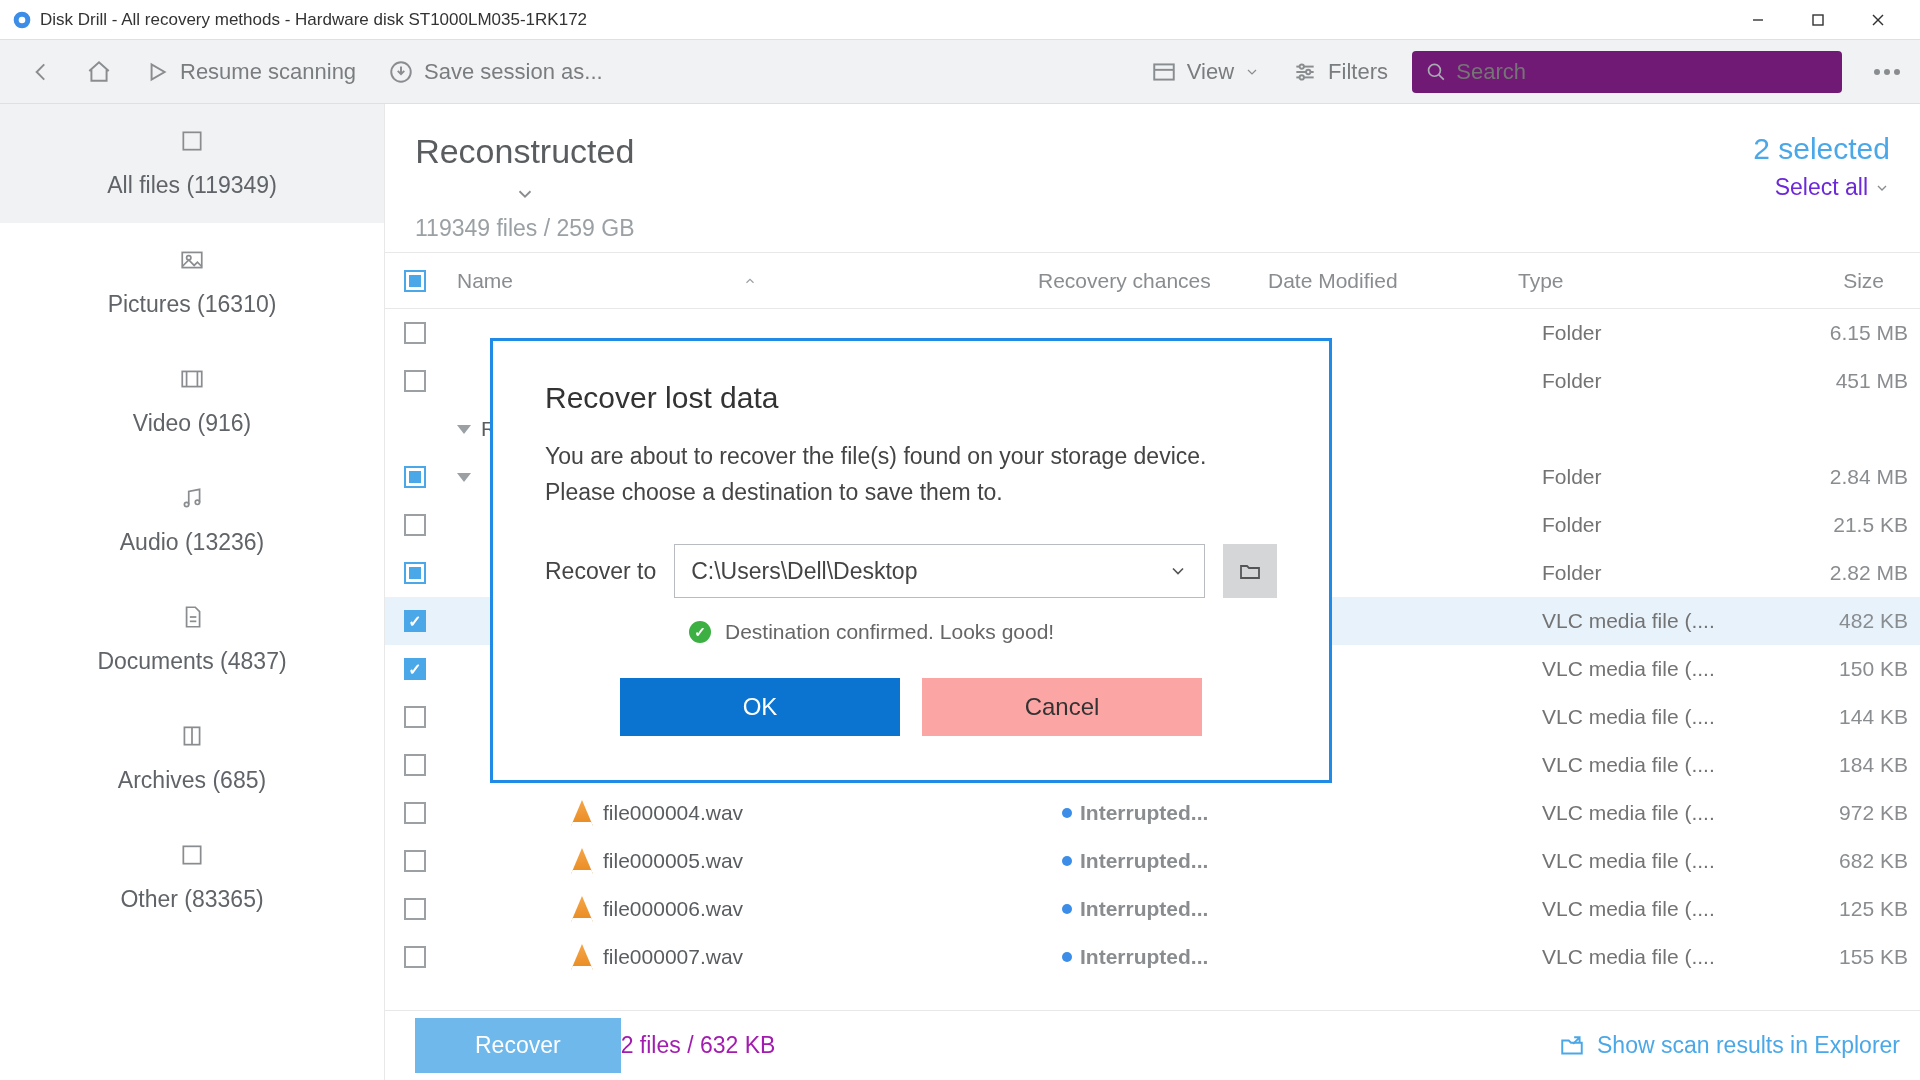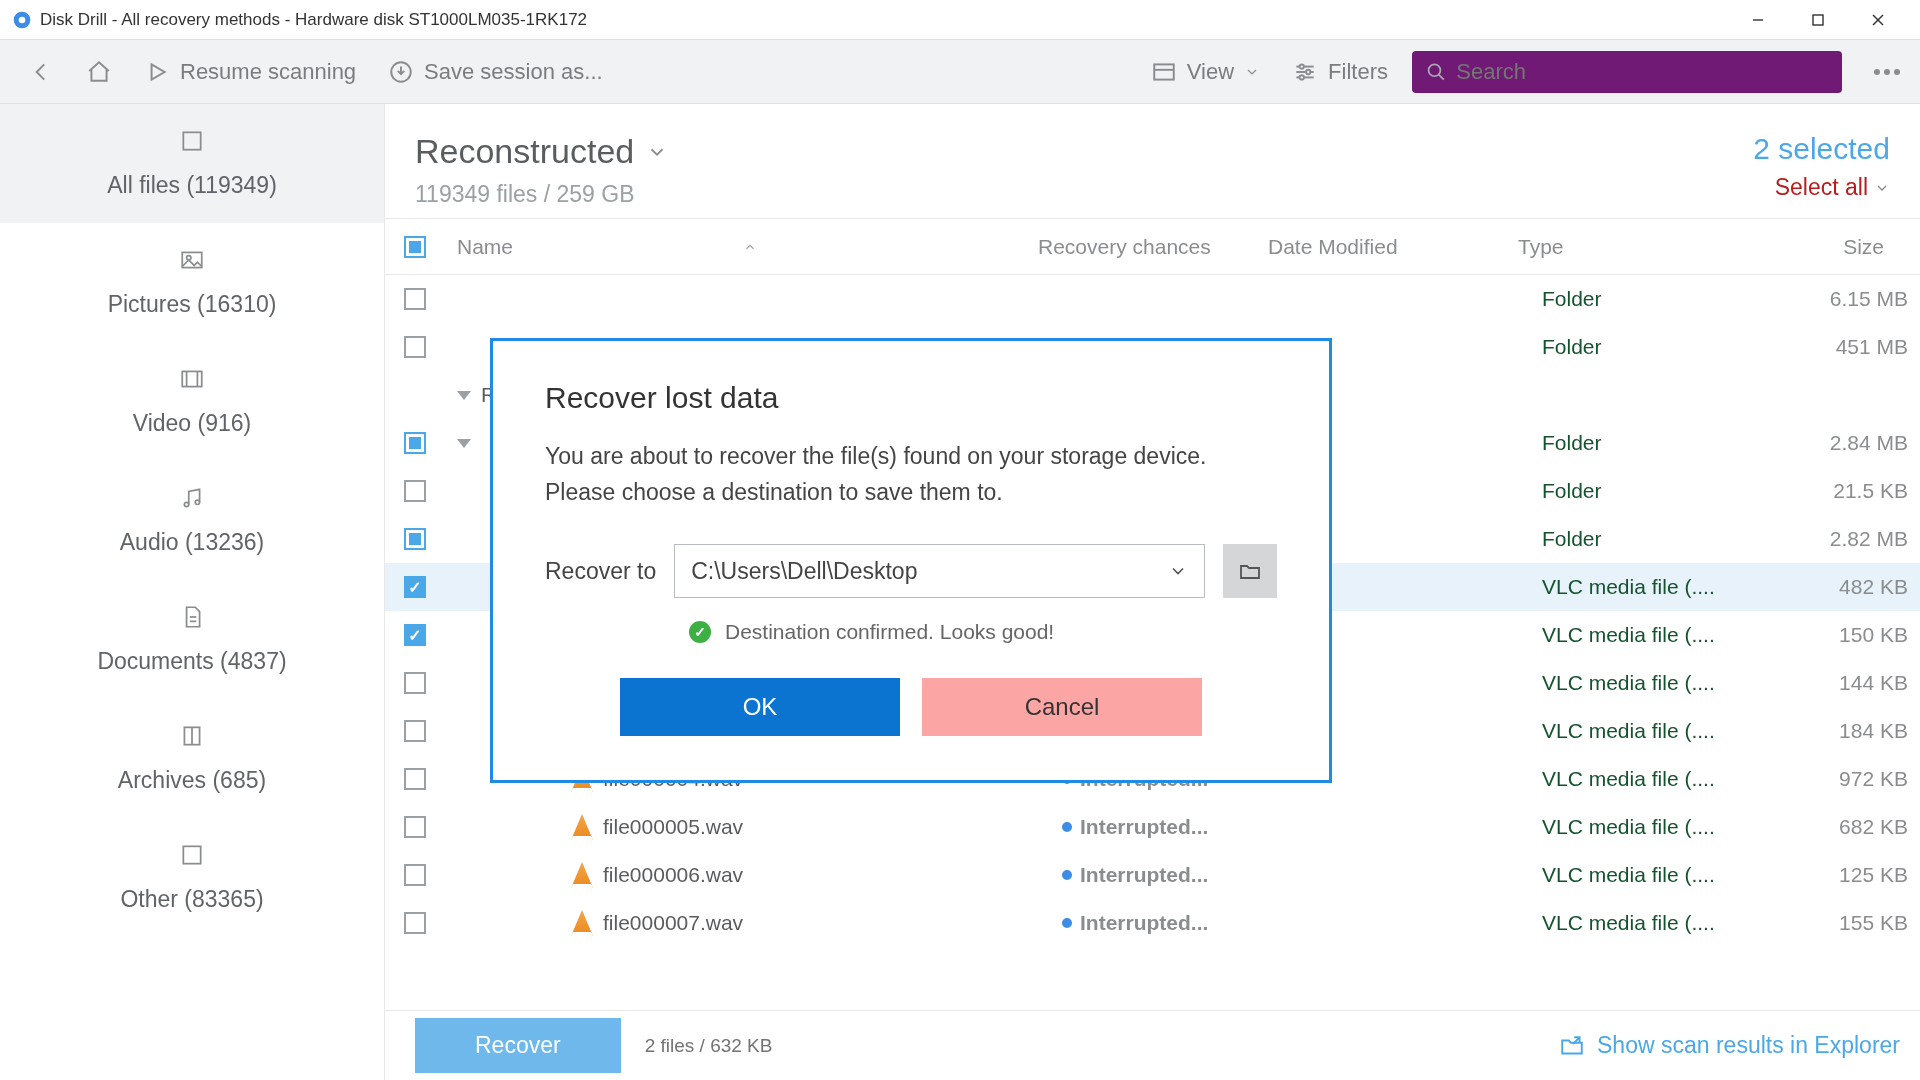--- a/index.html
+++ b/index.html
@@ -28,25 +28,25 @@
 .main { display: flex; height: calc(100% - 104px); }
 .sidebar { width: 385px; background: #fff; border-right: 1px solid #e8e8e8; }
 .sidebar .item { display: flex; align-items: center; padding: 24px 30px; font-size: 23px; color: #606468; cursor: pointer; gap: 18px; flex-direction: column; }
 .sidebar .item.active { background: #f1f2f3; }
 .sidebar .item svg { width: 26px; height: 26px; fill: none; stroke: #8a8d90; stroke-width: 1.6; }
 
 .content { flex: 1; display: flex; flex-direction: column; position: relative; }
 
 
 .content-header { padding: 28px 30px 10px 30px; display: flex; align-items: flex-start; }
-.content-header .left h1 { font-size: 34px; color: #5a5d60; font-weight: 400; display: flex; align-items: center; gap: 12px; }
+.content-header .left h1 { font-size: 34px; color: #5a5d60; font-weight: 400; display: flex; align-items: center; gap: 12px; flex-direction: column; }
 .content-header .left .stats { font-size: 23px; color: #9aa0a4; margin-top: 10px; }
 .content-header .right { margin-left: auto; text-align: right; }
 .content-header .right .sel { font-size: 30px; color: #4aa8e8; }
-.content-header .right .selall { font-size: 23px; color: #b91c1c; margin-top: 8px; display: flex; align-items: center; justify-content: flex-end; gap: 6px; }
+.content-header .right .selall { font-size: 23px; color: #6d28d9; margin-top: 8px; display: flex; align-items: center; justify-content: flex-end; gap: 6px; }
 
 
 .table { flex: 1; overflow: hidden; border-top: 1px solid #e8e8e8; }
 .thead { display: flex; border-bottom: 1px solid #e8e8e8; font-size: 21px; color: #8a8d90; height: 56px; }
 .thead .th { display: flex; align-items: center; padding: 0 12px; }
 .th-check { width: 60px; justify-content: center; }
 .th-name { flex: 1; }
 .th-rec { width: 230px; }
 .th-date { width: 250px; }
 .th-type { width: 210px; }
@@ -56,37 +56,37 @@
 .tbody { height: calc(100% - 56px); overflow-y: scroll; }
 .row { display: flex; height: 48px; align-items: center; font-size: 21px; color: #5a5d60; }
 .row.selected { background: #e8f2fb; }
 .row .cell { padding: 0 12px; display: flex; align-items: center; overflow: hidden; white-space: nowrap; text-overflow: ellipsis; }
 .c-check { width: 60px; justify-content: center; }
 .c-name { flex: 1; gap: 10px; }
 .c-name .indent { width: 28px; display: inline-block; }
 .c-rec { width: 230px; gap: 8px; color: #8a8d90; font-weight: bold; }
 .c-rec .dot { width: 10px; height: 10px; border-radius: 50%; background: #3b8de8; }
 .c-date { width: 250px; }
-.c-type { width: 210px; color: #14532d; }
+.c-type { width: 210px; color: #737373; }
 .c-size { width: 180px; justify-content: flex-end; padding-right: 28px; color: #8a8d90; }
 
 .checkbox { width: 22px; height: 22px; border: 2px solid #9aa0a4; background: #fff; display: flex; align-items: center; justify-content: center; }
 .checkbox.checked { background: #4aa8e8; border-color: #4aa8e8; }
 .checkbox.checked::after { content: '✓'; color: #fff; font-size: 16px; font-weight: bold; }
 .checkbox.indeterminate { border-color: #4aa8e8; }
 .checkbox.indeterminate::after { content: ''; width: 12px; height: 12px; background: #4aa8e8; }
 .caret { width: 0; height: 0; border-left: 7px solid transparent; border-right: 7px solid transparent; border-top: 9px solid #9aa0a4; }
 
 .file-icon { width: 22px; height: 26px; background: linear-gradient(180deg,#f6a54a 0%,#e88a1f 100%); clip-path: polygon(50% 0%, 0% 100%, 100% 100%); position: relative; }
 .file-icon::after { content:''; position:absolute; bottom:0; left:0; right:0; height:4px; background:#fff; }
 
 
 .footer { height: 70px; border-top: 1px solid #e8e8e8; display: flex; align-items: center; padding: 0 20px; }
 .footer .recover-btn { background: #6fb8ec; color: #fff; font-size: 23px; padding: 14px 60px; border: none; cursor: pointer; margin-left: 10px; }
-.footer .foot-stats { font-size: 19px; color: #737373; margin-left: 24px; }
+.footer .foot-stats { font-size: 23px; color: #a21caf; }
 .footer .foot-link { margin-left: auto; font-size: 23px; color: #4aa8e8; display: flex; align-items: center; gap: 12px; cursor: pointer; }
 .footer .foot-link svg { width: 26px; height: 26px; fill: none; stroke: #4aa8e8; stroke-width: 1.8; }
 
 
 .modal { position: absolute; left: 490px; top: 338px; width: 842px; background: #fff; border: 3px solid #1f8be6; padding: 40px 52px 44px 52px; }
 .modal h2 { font-size: 30px; color: #333; font-weight: 400; margin-bottom: 24px; }
 .modal .desc { font-size: 23px; color: #444; line-height: 1.55; margin-bottom: 34px; }
 .modal .destrow { display: flex; align-items: center; gap: 18px; margin-bottom: 22px; }
 .modal .destrow label { font-size: 23px; color: #444; }
 .modal .destrow .combo { flex: 1; border: 1px solid #b8bcc0; height: 54px; display: flex; align-items: center; padding: 0 16px; font-size: 23px; color: #444; position: relative; }

